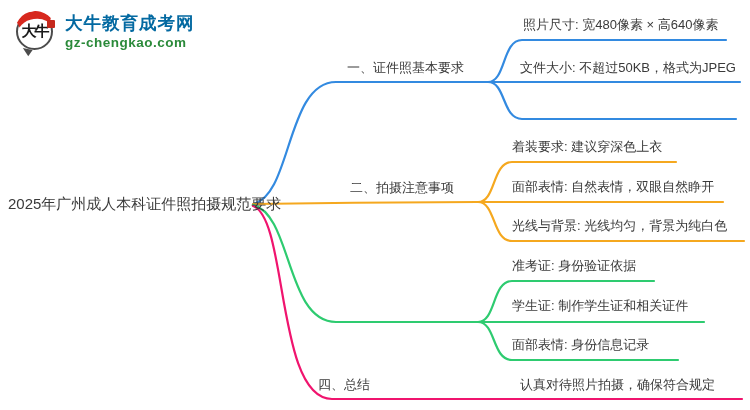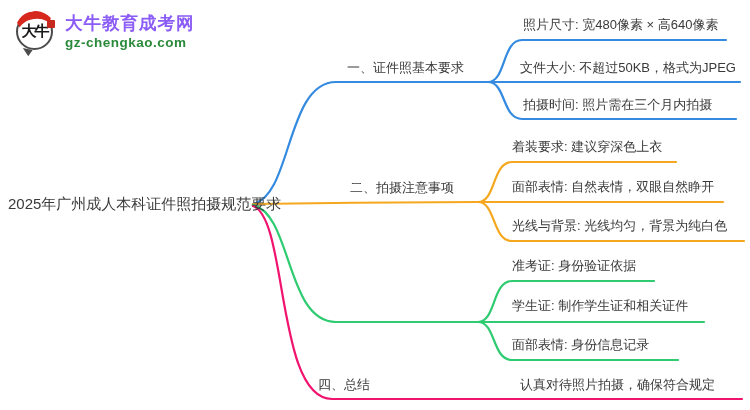--- a/index.html
+++ b/index.html
@@ -34,21 +34,21 @@
   }
   .bubble .seal{
     position:absolute;right:2px;top:9px;width:8px;height:8px;background:#c5281c;border-radius:1px;
   }
   .bubble .tail{
     position:absolute;left:6px;bottom:-4px;width:0;height:0;
     border-left:7px solid transparent;border-right:3px solid transparent;
     border-top:7px solid #4c4c4c;transform:rotate(12deg);
   }
   .logo-text{display:flex;flex-direction:column;margin-top:2px;}
-  .logo-title{font-size:17.5px;font-weight:bold;color:#8b5cf6;letter-spacing:1px;line-height:21px;}
+  .logo-title{font-size:17.5px;font-weight:bold;color:#0369a1;letter-spacing:1px;line-height:21px;}
   .logo-domain{font-size:13.5px;font-weight:bold;color:#2b8a3a;letter-spacing:.5px;line-height:17px;}
 
   
   .lbl{position:absolute;color:#3a3a3a;white-space:nowrap;}
   .root-lbl{left:8px;top:195px;font-size:15px;letter-spacing:0;}
   .branch-lbl{font-size:13px;}
   .leaf-lbl{font-size:13px;}
 
   .b1{left:347px;top:59px;}
   .b2{left:350px;top:179px;}
@@ -109,21 +109,20 @@
   </div>
 
   <div class="lbl root-lbl">2025年广州成人本科证件照拍摄规范要求</div>
 
   <div class="lbl branch-lbl b2">二、拍摄注意事项</div>
   <div class="lbl branch-lbl b1">一、证件照基本要求</div>
   <div class="lbl branch-lbl b4">四、总结</div>
 
   <div class="lbl leaf-lbl b1l1">照片尺寸: 宽480像素 × 高640像素</div>
   <div class="lbl leaf-lbl b1l2">文件大小: 不超过50KB，格式为JPEG</div>
-  <div class="lbl leaf-lbl b1l3">拍摄时间: 照片需在三个月内拍摄</div>
 
   <div class="lbl leaf-lbl b2l1">着装要求: 建议穿深色上衣</div>
   <div class="lbl leaf-lbl b2l2">面部表情: 自然表情，双眼自然睁开</div>
   <div class="lbl leaf-lbl b3l1">准考证: 身份验证依据</div>
 
   <div class="lbl leaf-lbl b2l3">光线与背景: 光线均匀，背景为纯白色</div>
   <div class="lbl leaf-lbl b3l2">学生证: 制作学生证和相关证件</div>
   <div class="lbl leaf-lbl b3l3">面部表情: 身份信息记录</div>
 
   <div class="lbl leaf-lbl b4l1">认真对待照片拍摄，确保符合规定</div>

